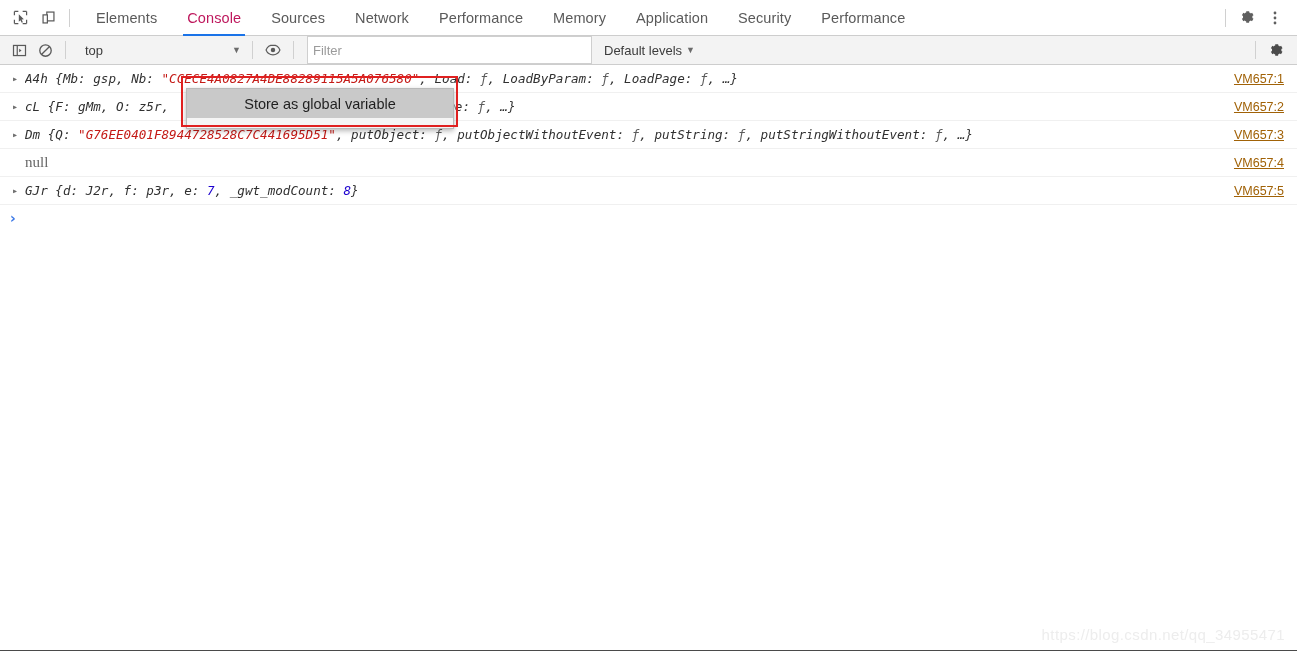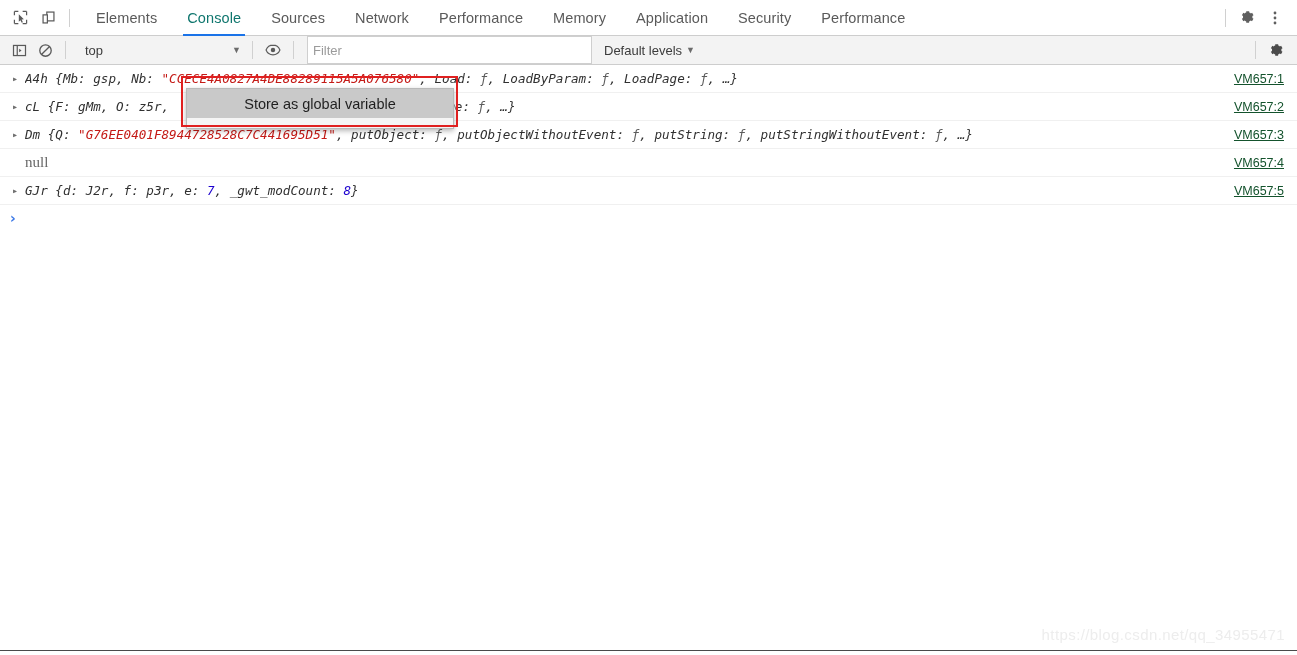--- a/index.html
+++ b/index.html
@@ -47,21 +47,21 @@
   .tab {
     position: relative;
     display: flex; align-items: center;
     padding: 12px 15px;
     font-size: 14.5px;
     color: #5a5a5a;
     cursor: pointer;
     white-space: nowrap;
     letter-spacing: .1px;
   }
-  .tab.active { color: #0f766e; }
+  .tab.active { color: #be185d; }
   .tab.active::after {
     content: "";
     position: absolute;
     left: 11px; right: 11px; bottom: 0;
     height: 2px;
     background: #1a73e8;
   }
   .tabbar-right {
     margin-left: auto;
     display: flex;
@@ -164,21 +164,21 @@
     cursor: pointer;
   }
   .msg .arrow.empty { visibility: hidden; }
   .msg .body { flex: 1 1 auto; overflow: hidden; }
   .msg .vm {
     flex: 0 0 auto;
     margin-right: 13px;
     font-family: "Liberation Sans", sans-serif;
     font-style: normal;
     font-size: 12.5px;
-    color: #14532d;
+    color: #a16207;
     text-decoration: underline;
     cursor: pointer;
   }
   .str { color: #c41a16; font-style: italic; }
   .num { color: #1c00cf; font-style: italic; }
   .fn  { color: #5c5c5c; font-style: italic; }
   .plain-null {
     font-family: Liberation Serif, serif;
     font-style: normal;
     color: #666666;

